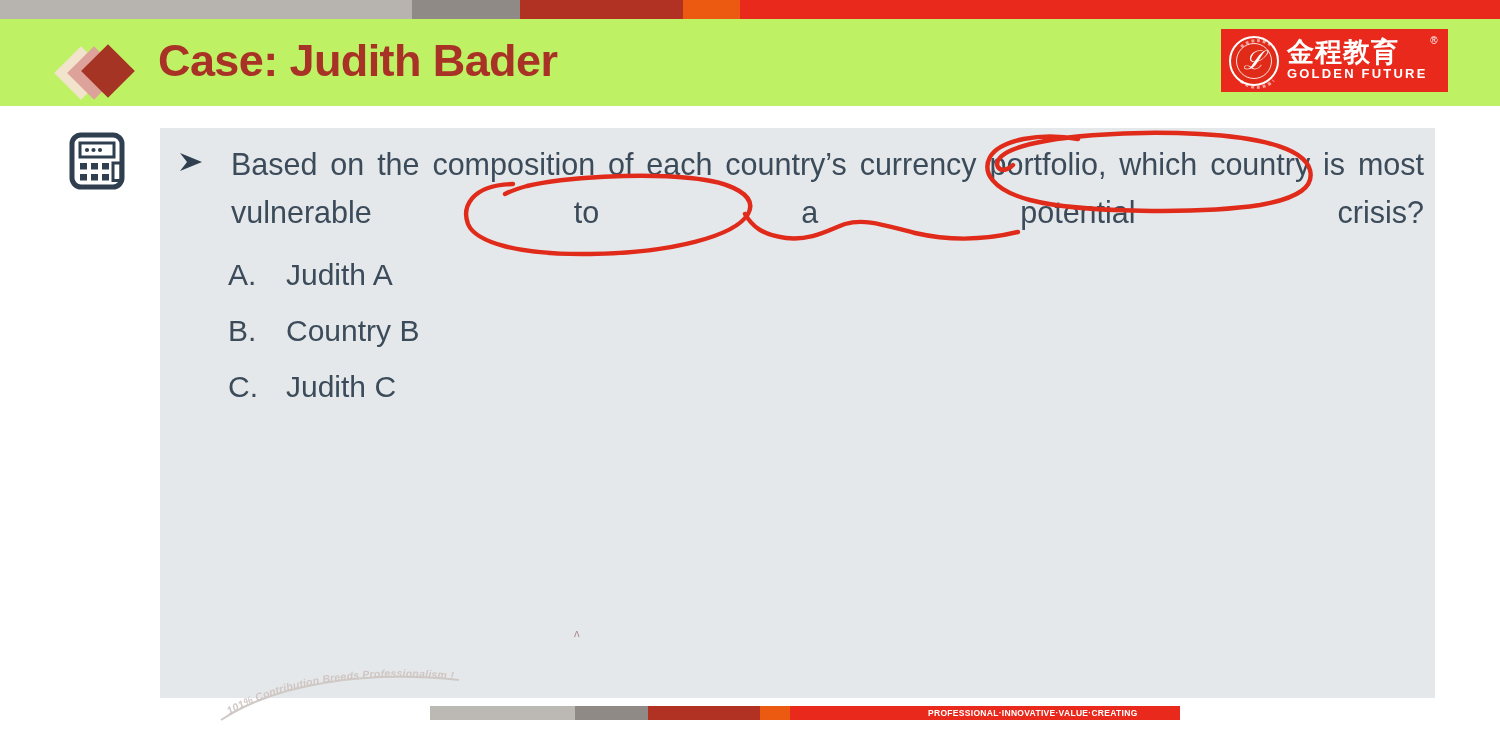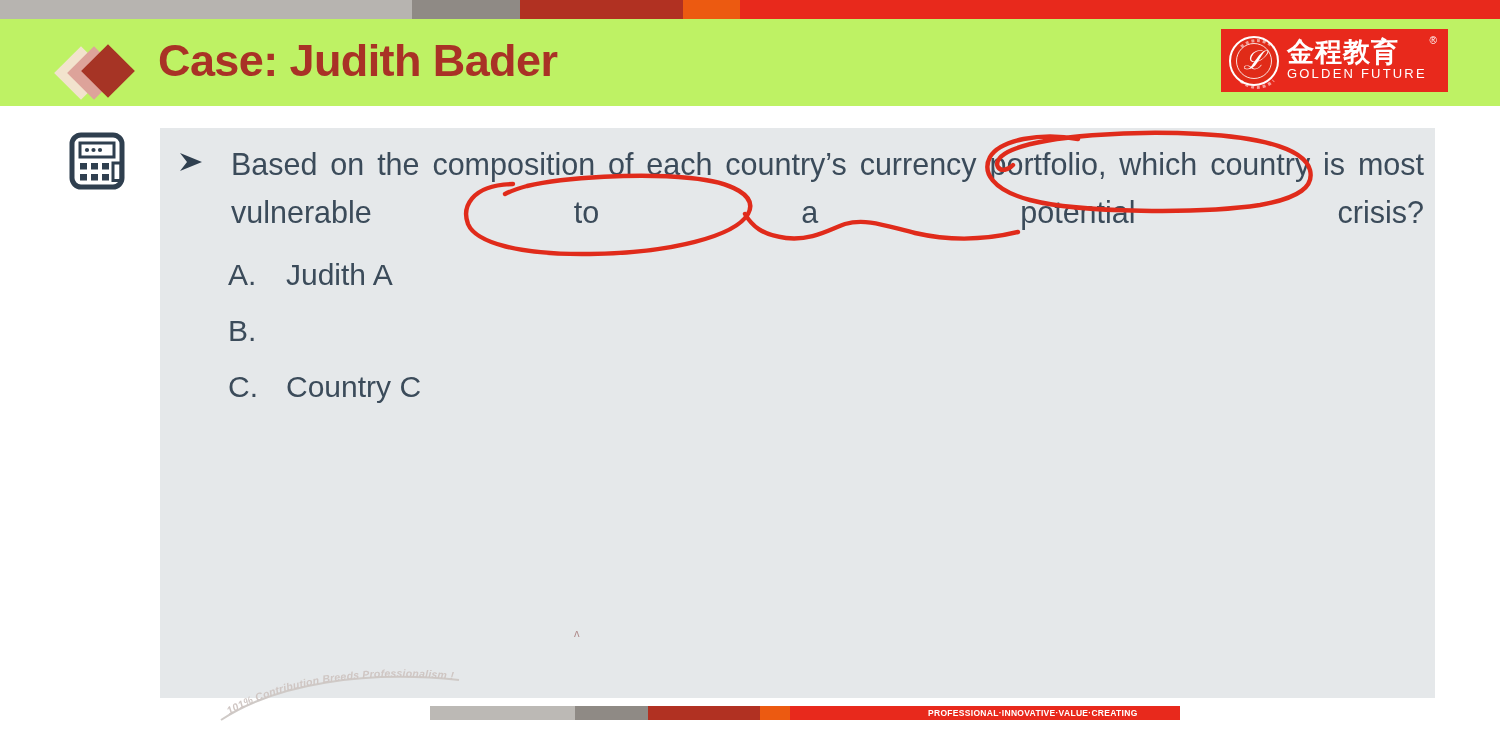--- a/index.html
+++ b/index.html
@@ -119,21 +119,21 @@
   }
   #logo-reg {
     position: absolute;
     right: -11px; top: -2px;
     font-size: 10px;
     font-weight: normal;
   }
   #logo-en {
     color: #ffffff;
     font-size: 13px;
-    font-weight: normal;
+    font-weight: bold;
     letter-spacing: 2.2px;
     line-height: 1.3;
     white-space: nowrap;
   }
 
   
   #content-panel {
     position: absolute;
     left: 160px; top: 128px;
     width: 1275px; height: 570px;
@@ -285,24 +285,25 @@
   <div id="question-text">Based on the composition of each country’s currency portfolio, which country is most vulnerable to a potential crisis?</div>
 </div>
 
 <div id="options">
   <div class="opt-row">
     <span class="opt-letter">A.</span>
     <span>Judith A</span>
   </div>
   <div class="opt-row">
     <span class="opt-letter">B.</span>
+    <span>Country B</span>
   </div>
   <div class="opt-row">
     <span class="opt-letter">C.</span>
-    <span>Country C</span>
+    <span>Judith C</span>
   </div>
 </div>
 
 <svg id="annotations" viewBox="0 0 1500 750">
   <g fill="none" stroke="#e02b1b" stroke-width="4.4" stroke-linecap="round" stroke-linejoin="round">
 
     <path d="M513 184 C 470 185, 462 208, 468 224 C 476 243, 520 255, 590 254
          C 672 253, 735 236, 748 214 C 758 196, 733 182, 690 178
          C 640 173, 565 177, 527 186 C 516 189, 509 192, 505 194"></path>
 

